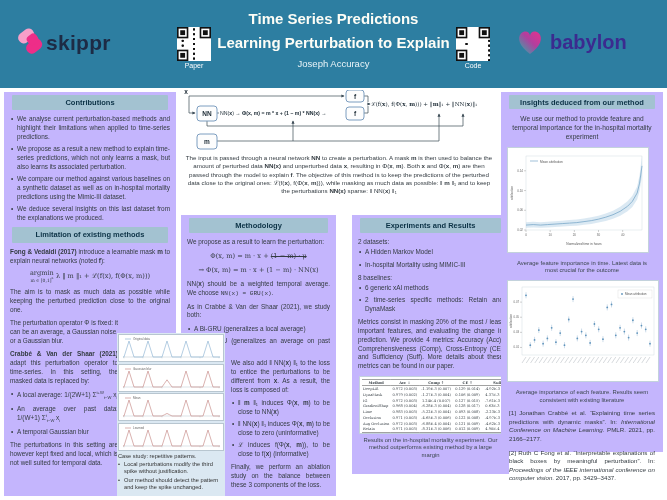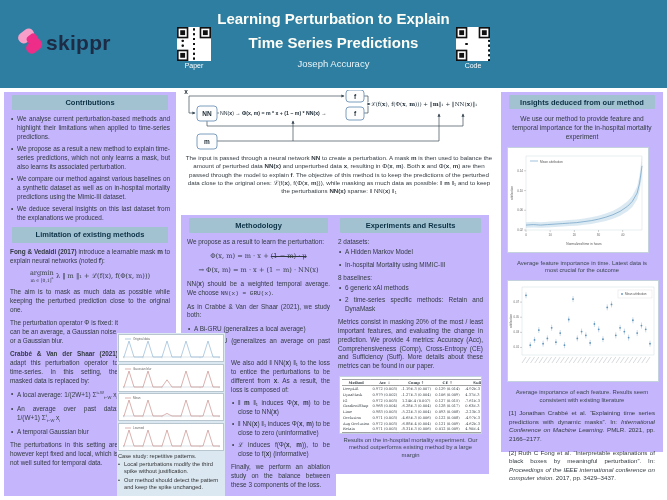--- a/index.html
+++ b/index.html
@@ -18,21 +18,21 @@
   .babylon-text{font-size:20px;font-weight:bold;color:#3b2b8f;}
   .qr-block{position:absolute;top:27px;width:34px;text-align:center;}
   .qr-paper{left:177px;} .qr-code{left:456px;}
   .qr-label{display:block;color:#fff;font-size:7px;margin-top:1px;}
   .qr-svg{display:block;width:34px;height:34px;background:#fff;}
 
   
   .panel{position:absolute;background:#c4b5fd;padding:2px 6px;box-sizing:border-box;}
   .p-left{left:4px;top:92px;width:172px;height:404px;}
   .p-meth{left:181px;top:215px;width:155px;height:281px;}
-  .p-exp{left:332px;top:215px;width:157px;height:259px;}
+  .p-exp{left:352px;top:215px;width:157px;height:259px;}
   .p-right{left:501px;top:92px;width:162px;height:360px;}
   .bar{background:#a3c2d1;color:#0c3246;font-weight:bold;font-size:7.5px;
        text-align:center;padding:2.5px 0;margin:1px 2px 5px;border-radius:1px;}
   .txt{font-size:6.4px;line-height:1.38;text-align:justify;}
   .txt p{margin:0 0 4.5px;}
   ul.bul{list-style:none;margin:0 0 4.5px;padding:0;}
   ul.bul li{position:relative;padding-left:7px;margin-bottom:3.5px;text-align:justify;}
   ul.bul li::before{content:"•";position:absolute;left:1px;top:0;}
   .narrow{width:108px;}
   sub,sup{font-size:.65em;}
@@ -146,22 +146,22 @@
           <rect x="10" y="1" width="1" height="1" fill="#111"></rect>
           <rect x="10" y="13" width="1" height="1" fill="#111"></rect>
           <rect x="10" y="4" width="1" height="1" fill="#111"></rect>
           <rect x="10" y="16" width="1" height="1" fill="#111"></rect>
           <rect x="10" y="7" width="1" height="1" fill="#111"></rect>
         </svg>
       <span class="qr-label">Paper</span>
     </div>
 
     <div class="titles">
+      <div class="title-line">Time Series Predictions</div>
       <div class="title-line">Learning Perturbation to Explain</div>
-      <div class="title-line">Time Series Predictions</div>
       <div class="author">Joseph Accuracy</div>
     </div>
 
     <div class="qr-block qr-code">
       <svg class="qr-svg" id="qr1" viewBox="0 0 21 21">
           <rect x="0" y="0" width="21" height="21" fill="#ffffff"></rect>
           <rect x="0" y="0" width="7" height="7" fill="#111"></rect>
           <rect x="1" y="1" width="5" height="5" fill="#fff"></rect>
           <rect x="2" y="2" width="3" height="3" fill="#111"></rect>
           <rect x="14" y="0" width="7" height="7" fill="#111"></rect>
@@ -193,20 +193,33 @@
           <rect x="20" y="14" width="1" height="1" fill="#111"></rect>
           <rect x="20" y="17" width="1" height="1" fill="#111"></rect>
           <rect x="20" y="8" width="1" height="1" fill="#111"></rect>
           <rect x="20" y="20" width="1" height="1" fill="#111"></rect>
           <rect x="6" y="10" width="1" height="1" fill="#111"></rect>
           <rect x="20" y="11" width="1" height="1" fill="#111"></rect>
         </svg>
       <span class="qr-label">Code</span>
     </div>
 
+    <div class="logo logo-babylon">
+      <svg width="32" height="32" viewBox="0 0 32 32">
+        <defs>
+          <linearGradient id="hg" x1="0" y1="1" x2="1" y2="0">
+            <stop offset="0" stop-color="#26b3a9"></stop>
+            <stop offset="0.55" stop-color="#b13f9e"></stop>
+            <stop offset="1" stop-color="#e7308d"></stop>
+          </linearGradient>
+        </defs>
+        <path d="M16 28 C5 20 3 12 7 7.5 C11 3.5 16 6 16 10 C16 6 21 3.5 25 7.5 C29 12 27 20 16 28 Z" fill="url(#hg)"></path>
+      </svg>
+      <span class="babylon-text">babylon</span>
+    </div>
   </header>
 
   <section class="panel p-left txt">
     <div class="bar">Contributions</div>
     <ul class="bul">
       <li>We analyse current perturbation-based methods and highlight their limitations when applied to time-series predictions.</li>
       <li>We propose as a result a new method to explain time-series predictions, which not only learns a mask, but also learns its associated perturbation.</li>
       <li>We compare our method against various baselines on a synthetic dataset as well as on in-hospital mortality predictions using the Mimic-III dataset.</li>
       <li>We deduce several insights on this last dataset from the explanations we produced.</li>
     </ul>

